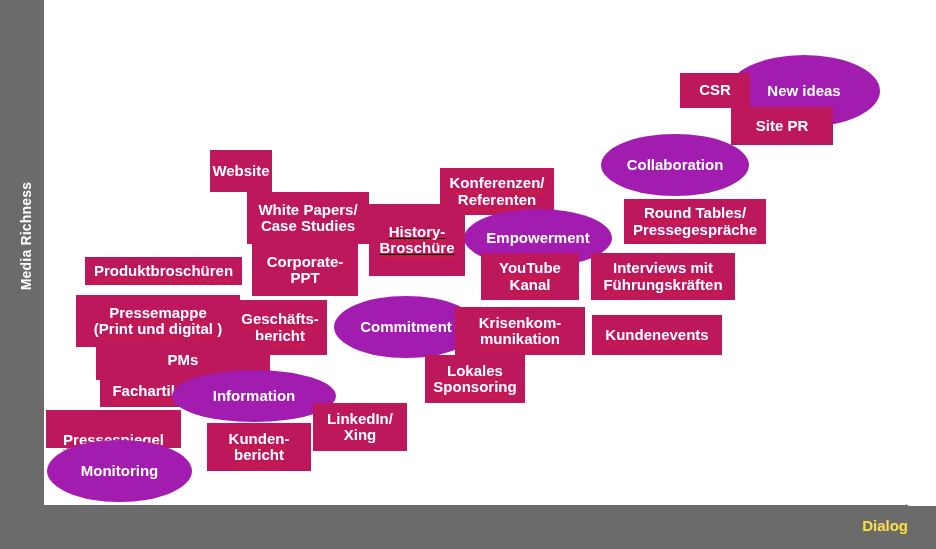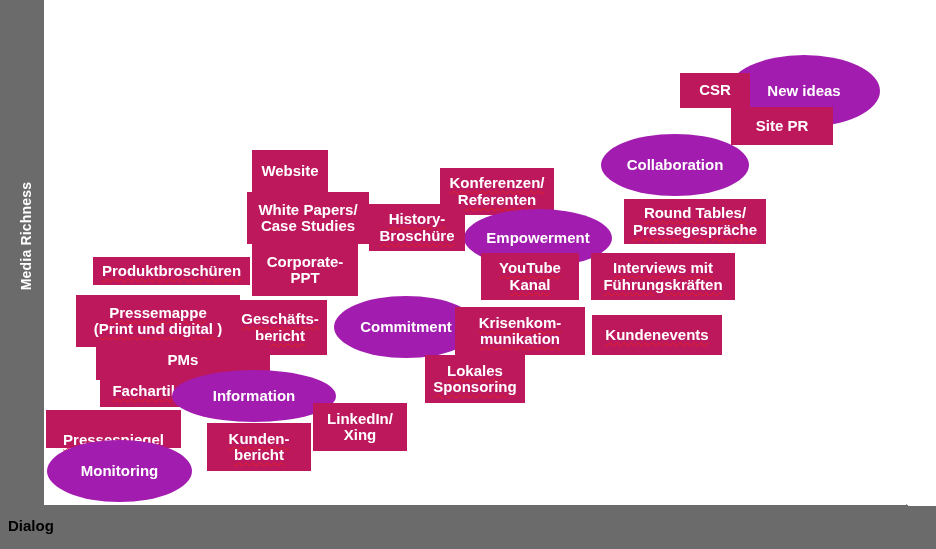--- a/index.html
+++ b/index.html
@@ -87,22 +87,22 @@
     height: 0;
     border-top: 23px solid transparent;
     border-bottom: 23px solid transparent;
     border-left: 30px solid #6b6b6b;
   }
   #x-axis-label {
     position: absolute;
     left: 0px;
     top: 12px;
     width: 900px;
-    text-align: left;
-    color: #000000;
+    text-align: right;
+    color: #fde047;
     font-size: 15px;
     font-weight: bold;
     white-space: nowrap;
   }
   
   .ellipse {
     position: absolute;
     background: #a21caf;
     border-radius: 50%;
     display: flex;
@@ -157,43 +157,43 @@
       </div>
       <div class="box" style="left: 680px; top: 73px; width: 70px; height: 35px;">
         <span>CSR</span>
       </div>
       <div class="box" style="left: 731px; top: 107px; width: 102px; height: 38px;">
         <span>Site PR</span>
       </div>
       <div class="ellipse" style="left: 601px; top: 134px; width: 148px; height: 62px;">
         <span>Collaboration</span>
       </div>
-      <div class="box" style="left: 210px; top: 150px; width: 76px; height: 42px; margin-left: 42px;">
+      <div class="box" style="left: 210px; top: 150px; width: 62px; height: 42px;">
         <span>Website</span>
       </div>
       <div class="box squig" style="left: 440px; top: 145px; width: 114px; height: 47px; margin-top: 23px;">
         <span>Konferenzen/
 Referenten</span>
       </div>
       <div class="box" style="left: 247px; top: 192px; width: 122px; height: 52px;">
         <span>White Papers/
 Case Studies</span>
       </div>
       <div class="box squig" style="left: 624px; top: 199px; width: 142px; height: 45px;">
         <span>Round Tables/
 Pressegespräche</span>
       </div>
       <div class="ellipse" style="left: 464px; top: 209px; width: 148px; height: 58px;">
         <span>Empowerment</span>
       </div>
-      <div class="box squig" style="left: 369px; top: 204px; width: 96px; height: 47px;">
+      <div class="box squig" style="left: 369px; top: 204px; width: 96px; height: 72px; text-decoration: underline;">
         <span>History-
 Broschüre</span>
       </div>
-      <div class="box squig" style="left: 85px; top: 257px; width: 157px; height: 28px; margin-left: 8px;">
+      <div class="box squig" style="left: 85px; top: 257px; width: 157px; height: 28px;">
         <span>Produktbroschüren</span>
       </div>
       <div class="box" style="left: 252px; top: 244px; width: 106px; height: 52px;">
         <span>Corporate-
 PPT</span>
       </div>
       <div class="box squig" style="left: 481px; top: 253px; width: 98px; height: 47px;">
         <span>YouTube
 Kanal</span>
       </div>

